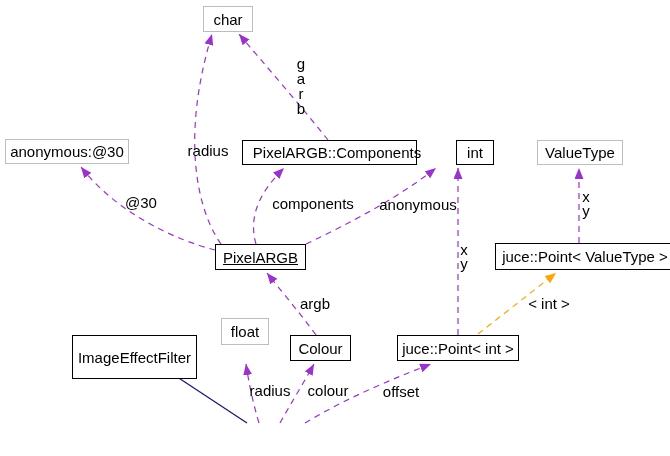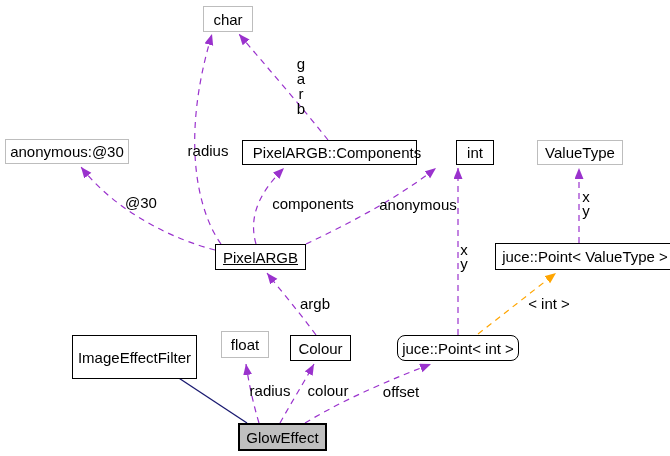--- a/index.html
+++ b/index.html
@@ -64,24 +64,23 @@
   </svg>
 
   <div class="node node--plain" style="left:203px;top:6px;width:50px;height:26px;">char</div>
   <div class="node node--plain" style="left:5px;top:139px;width:124px;height:25px;">anonymous:@30</div>
   <div class="node node--doc" style="left:242px;top:140px;width:175px;height:25px;padding-left:15px;">PixelARGB::Components</div>
   <div class="node node--doc" style="left:440px;top:140px;width:38px;height:25px;margin-left:16px;">int</div>
   <div class="node node--plain" style="left:537px;top:140px;width:86px;height:25px;">ValueType</div>
   <div class="node node--doc" style="left:215px;top:244px;width:91px;height:26px;text-decoration:underline;">PixelARGB</div>
   <div class="node node--doc" style="left:495px;top:243px;width:180px;height:27px;">juce::Point&lt; ValueType &gt;</div>
   <div class="node node--doc" style="left:72px;top:335px;width:125px;height:44px;">ImageEffectFilter</div>
-  <div class="node node--plain" style="left:221px;top:331px;width:48px;height:27px;">float</div>
+  <div class="node node--plain" style="left:221px;top:318px;width:48px;height:27px;">float</div>
   <div class="node node--doc" style="left:290px;top:335px;width:61px;height:26px;">Colour</div>
-  <div class="node node--doc" style="left:397px;top:335px;width:122px;height:26px;border-radius:8px;">juce::Point&lt; int &gt;</div>
-  <div class="node node--focus" style="left:238px;top:423px;width:89px;height:28px;">GlowEffect</div>
+  <div class="node node--doc" style="left:397px;top:335px;width:122px;height:26px;">juce::Point&lt; int &gt;</div>
 
   <div class="elabel" style="left:208px;top:150px;">radius</div>
 
   <div class="elabel" style="left:301px;top:86px;">
     <span>g</span>
     <span>a</span>
     <span>r</span>
     <span>b</span>
   </div>
 

